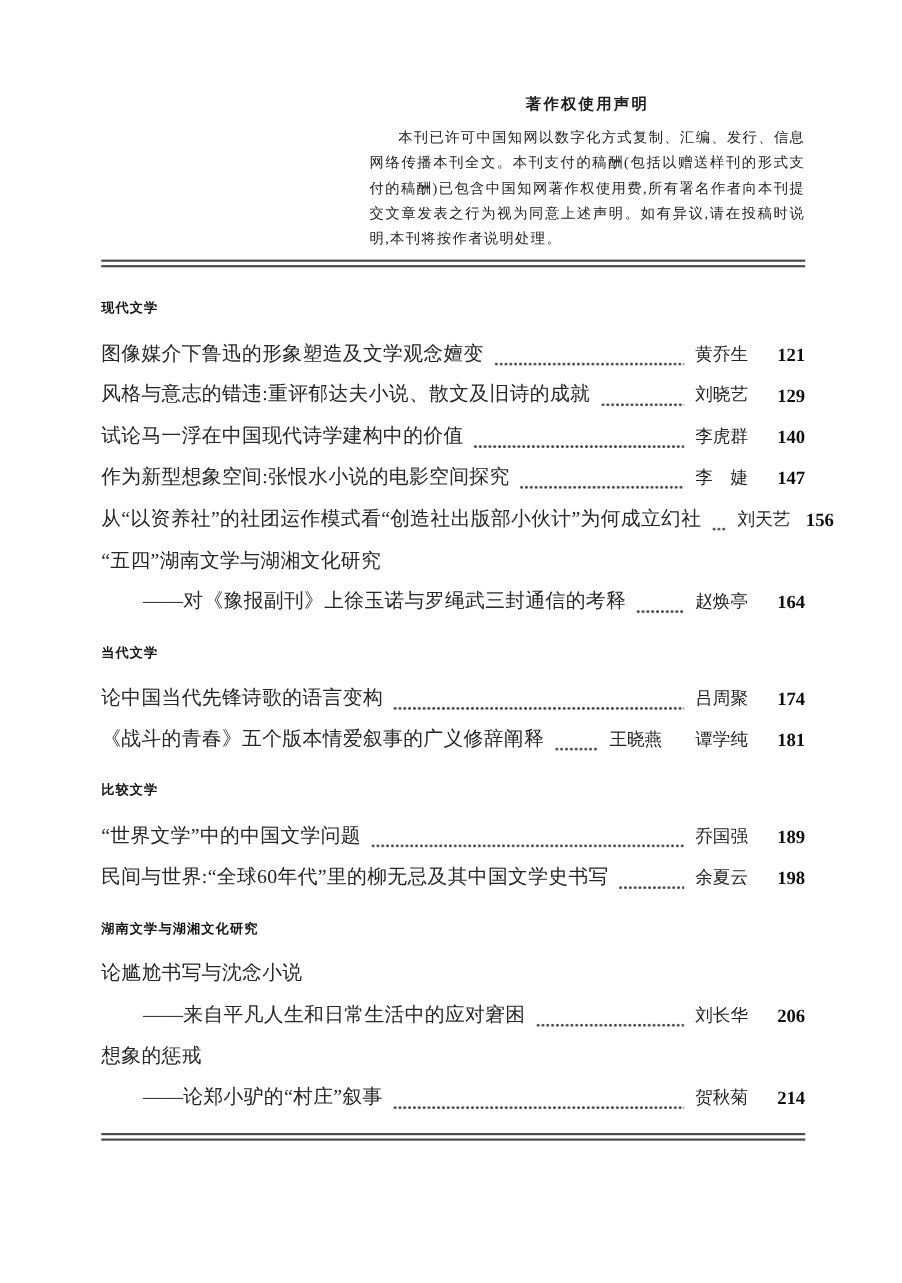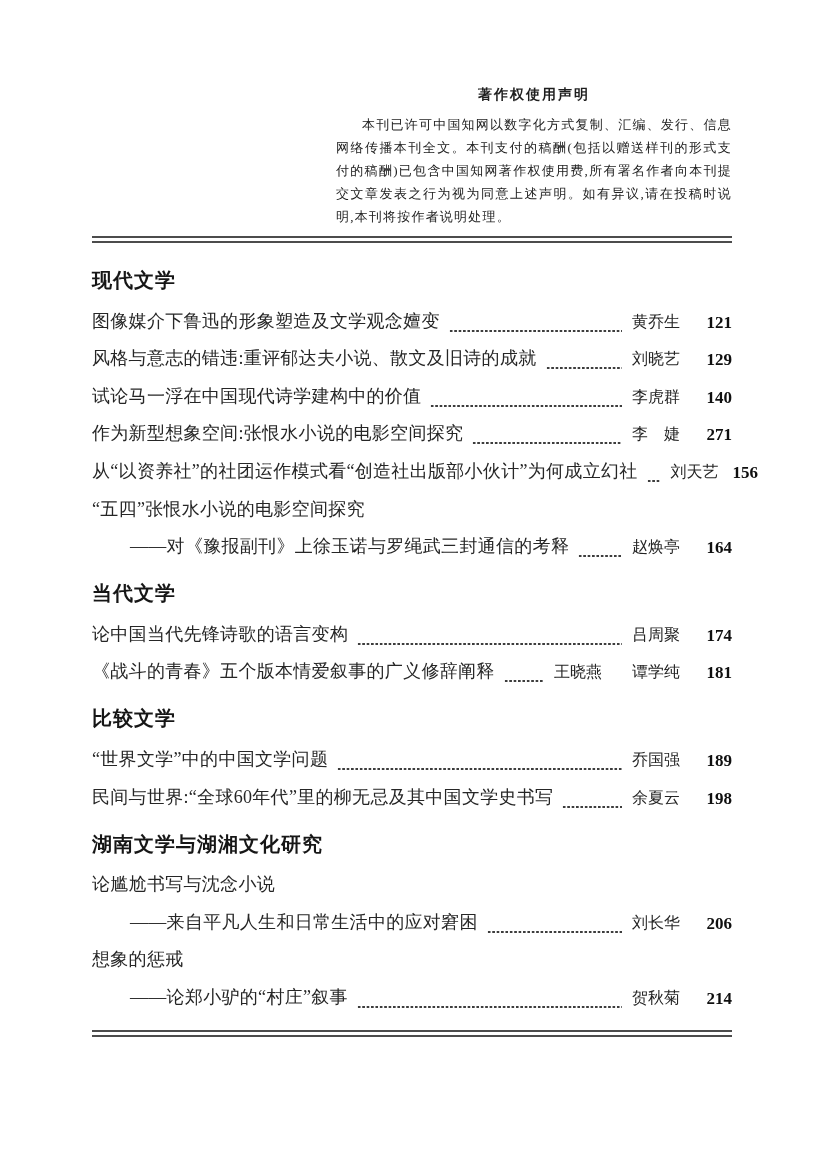--- a/index.html
+++ b/index.html
@@ -34,21 +34,21 @@
     height:7px; margin-top:8px;
     border-top:2px solid #4c4c4c;
     border-bottom:2px solid #4c4c4c;
   }
   .rule.bottom { margin-top:21px; }
   
   .section { margin-top:25px; }
   .section.first { margin-top:27px; }
   .section-heading {
     font-family:"Liberation Sans","DejaVu Sans",sans-serif;
-    font-weight:700; font-size:20px; color:#161616;
+    font-weight:700; font-size:12px; color:#161616;
     letter-spacing:1px; line-height:20px;
   }
   .rows { margin-top:5px; }
   .toc-row {
     display:flex; align-items:flex-end;
     height:37.6px; font-size:18px; color:#262626;
     white-space:nowrap;
   }
   .toc-row .title { letter-spacing:0.3px; }
   .toc-row.indent .title { padding-left:38px; }
@@ -97,30 +97,30 @@
             <div class="toc-row">
               <span class="title">试论马一浮在中国现代诗学建构中的价值</span>
               <span class="leader"></span>
               <span class="authors"><span class="author">李虎群</span></span>
               <span class="pageno">140</span>
             </div>
             <div class="toc-row">
               <span class="title">作为新型想象空间:张恨水小说的电影空间探究</span>
               <span class="leader"></span>
               <span class="authors"><span class="author">李　婕</span></span>
-              <span class="pageno">271</span>
+              <span class="pageno">147</span>
             </div>
             <div class="toc-row">
               <span class="title">从“以资养社”的社团运作模式看“创造社出版部小伙计”为何成立幻社</span>
               <span class="leader"></span>
               <span class="authors"><span class="author">刘天艺</span></span>
               <span class="pageno">156</span>
             </div>
             <div class="toc-row">
-              <span class="title">“五四”张恨水小说的电影空间探究</span>
+              <span class="title">“五四”湖南文学与湖湘文化研究</span>
             </div>
             <div class="toc-row indent">
               <span class="title">——对《豫报副刊》上徐玉诺与罗绳武三封通信的考释</span>
               <span class="leader"></span>
               <span class="authors"><span class="author">赵焕亭</span></span>
               <span class="pageno">164</span>
             </div>
           </div>
         </div>
         <div class="section">

